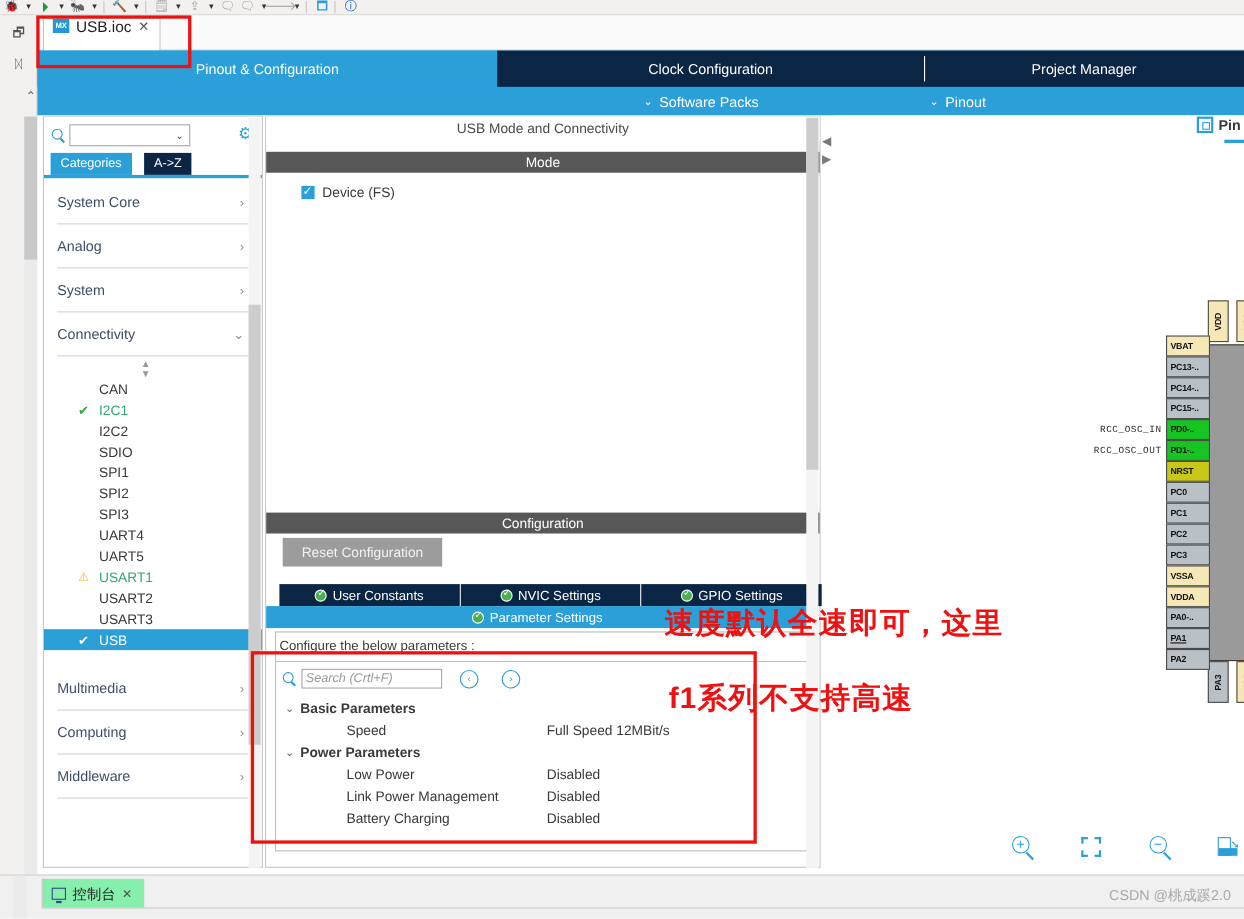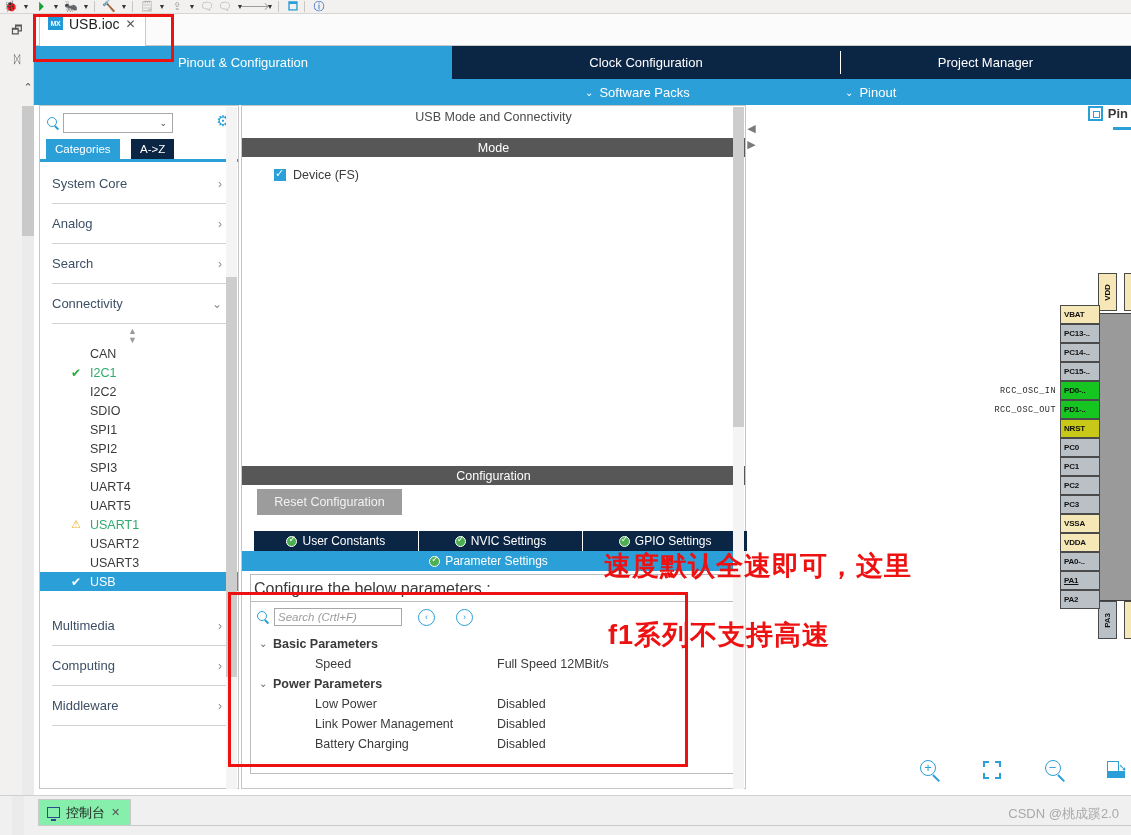--- a/index.html
+++ b/index.html
@@ -139,21 +139,21 @@
           border-right:1px solid #ffffff; }
   .ctab:last-child { border-right:none; }
   .ctabsel { position:absolute; left:0; top:445px; width:493px; height:20px; background:#2a9fd8;
              color:#ffffff; font-size:12px; display:flex; align-items:center; justify-content:center; gap:5px; }
   .okdot { width:11px; height:11px; border-radius:50%; background:#4caf50; position:relative; flex:none;
            border:1px solid #ffffff; }
   .okdot::after { content:"✓"; position:absolute; left:1px; top:-3px; font-size:9px; color:#ffffff; }
 
   .cfgbox { position:absolute; left:8px; top:468px; width:487px; height:28px; border:1px solid #bcbcbc;
             background:#ffffff; }
-  .cfgbox span { position:absolute; left:3px; top:5px; font-size:16px; color:#3a3a3a; }
+  .cfgbox span { position:absolute; left:3px; top:5px; font-size:12px; color:#3a3a3a; }
 
   .paramarea { position:absolute; left:8px; top:496px; width:487px; height:172px; background:#ffffff;
                border-left:1px solid #bcbcbc; border-right:1px solid #bcbcbc; border-bottom:1px solid #bcbcbc; }
   .psearch { position:absolute; left:5px; top:6px; display:flex; align-items:center; gap:4px; }
   .pinput { width:128px; height:18px; border:1px solid #a8a8a8; background:#ffffff; font-size:11.5px;
             font-style:italic; color:#9b9b9b; padding-left:3px; line-height:16px; }
   .navcirc { width:17px; height:17px; border-radius:50%; border:1px solid #2a9fd8; color:#2a9fd8;
              display:flex; align-items:center; justify-content:center; font-size:9px; }
 
   .ptree { position:absolute; left:6px; top:33px; width:470px; }
@@ -327,21 +327,21 @@
       <div class="catlist">
         <div class="cat">
           <span class="ctext">System Core</span>
           <span class="carrow">›</span>
         </div>
         <div class="cat">
           <span class="ctext">Analog</span>
           <span class="carrow">›</span>
         </div>
         <div class="cat">
-          <span class="ctext">Search</span>
+          <span class="ctext">System</span>
           <span class="carrow">›</span>
         </div>
         <div class="cat">
           <span class="ctext">Connectivity</span>
           <span class="carrow">⌄</span>
         </div>
       </div>
 
       <div class="spinner" style="top:221px;">▲<br>▼</div>
 

